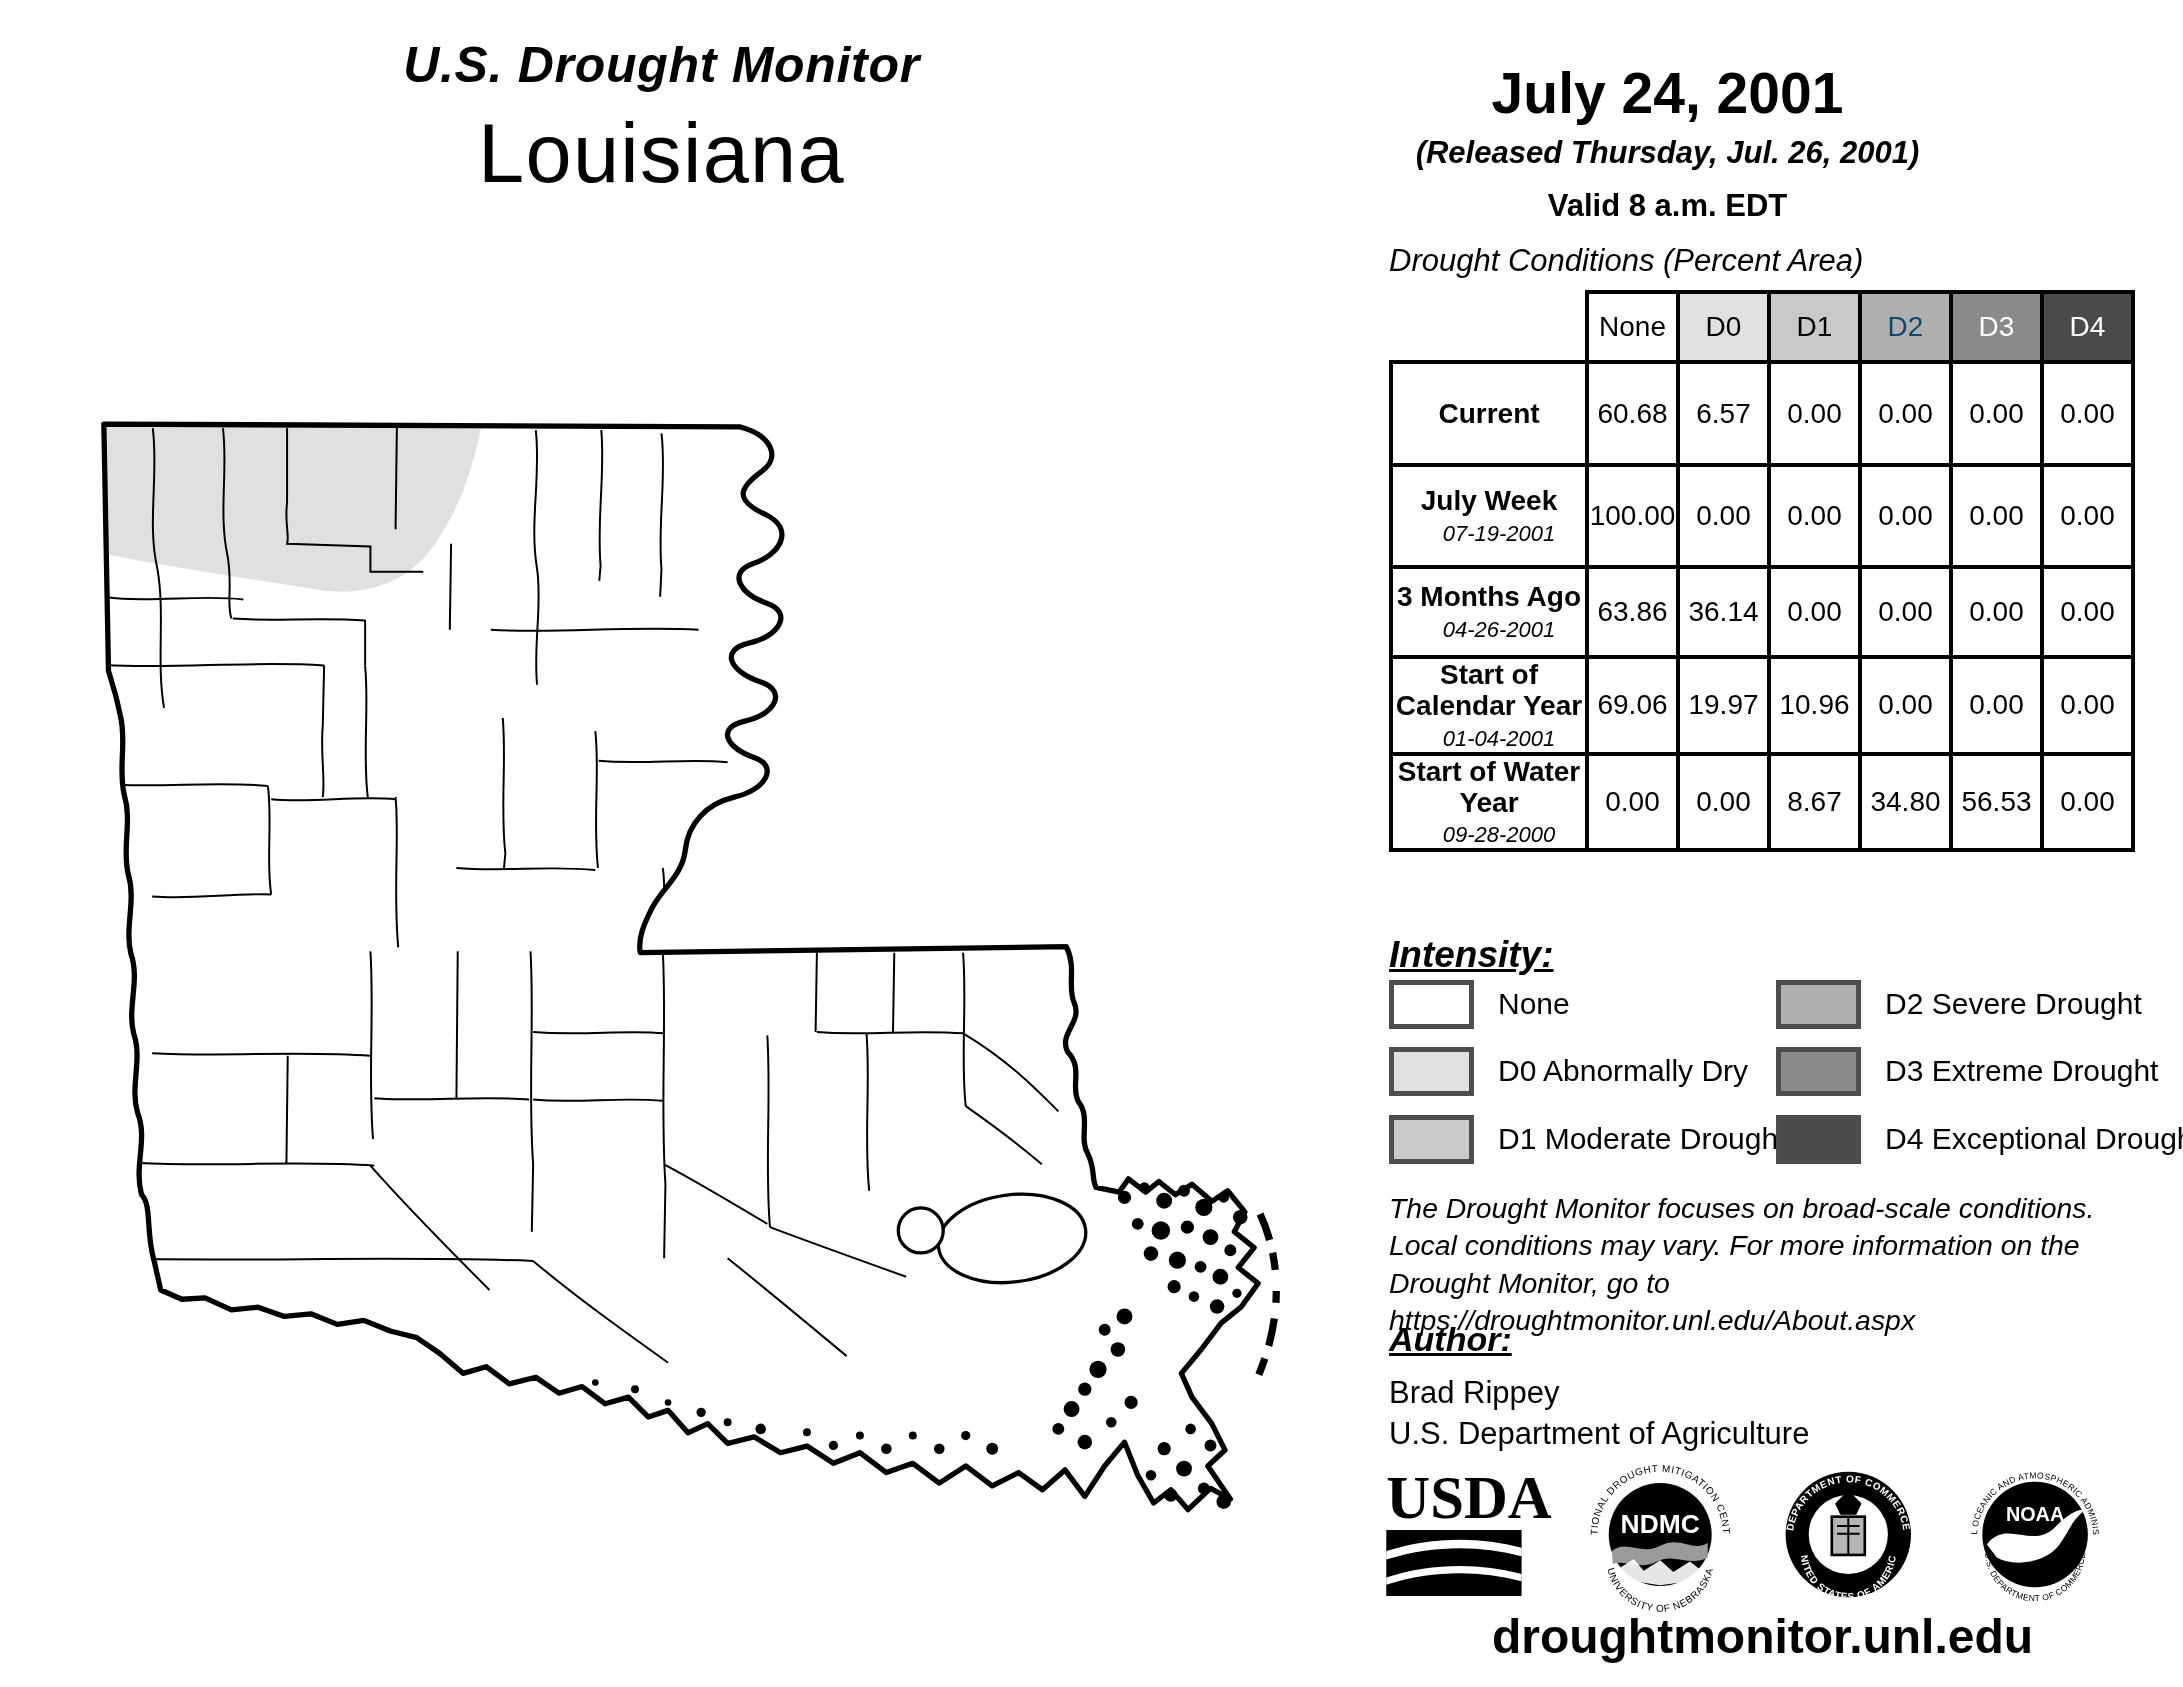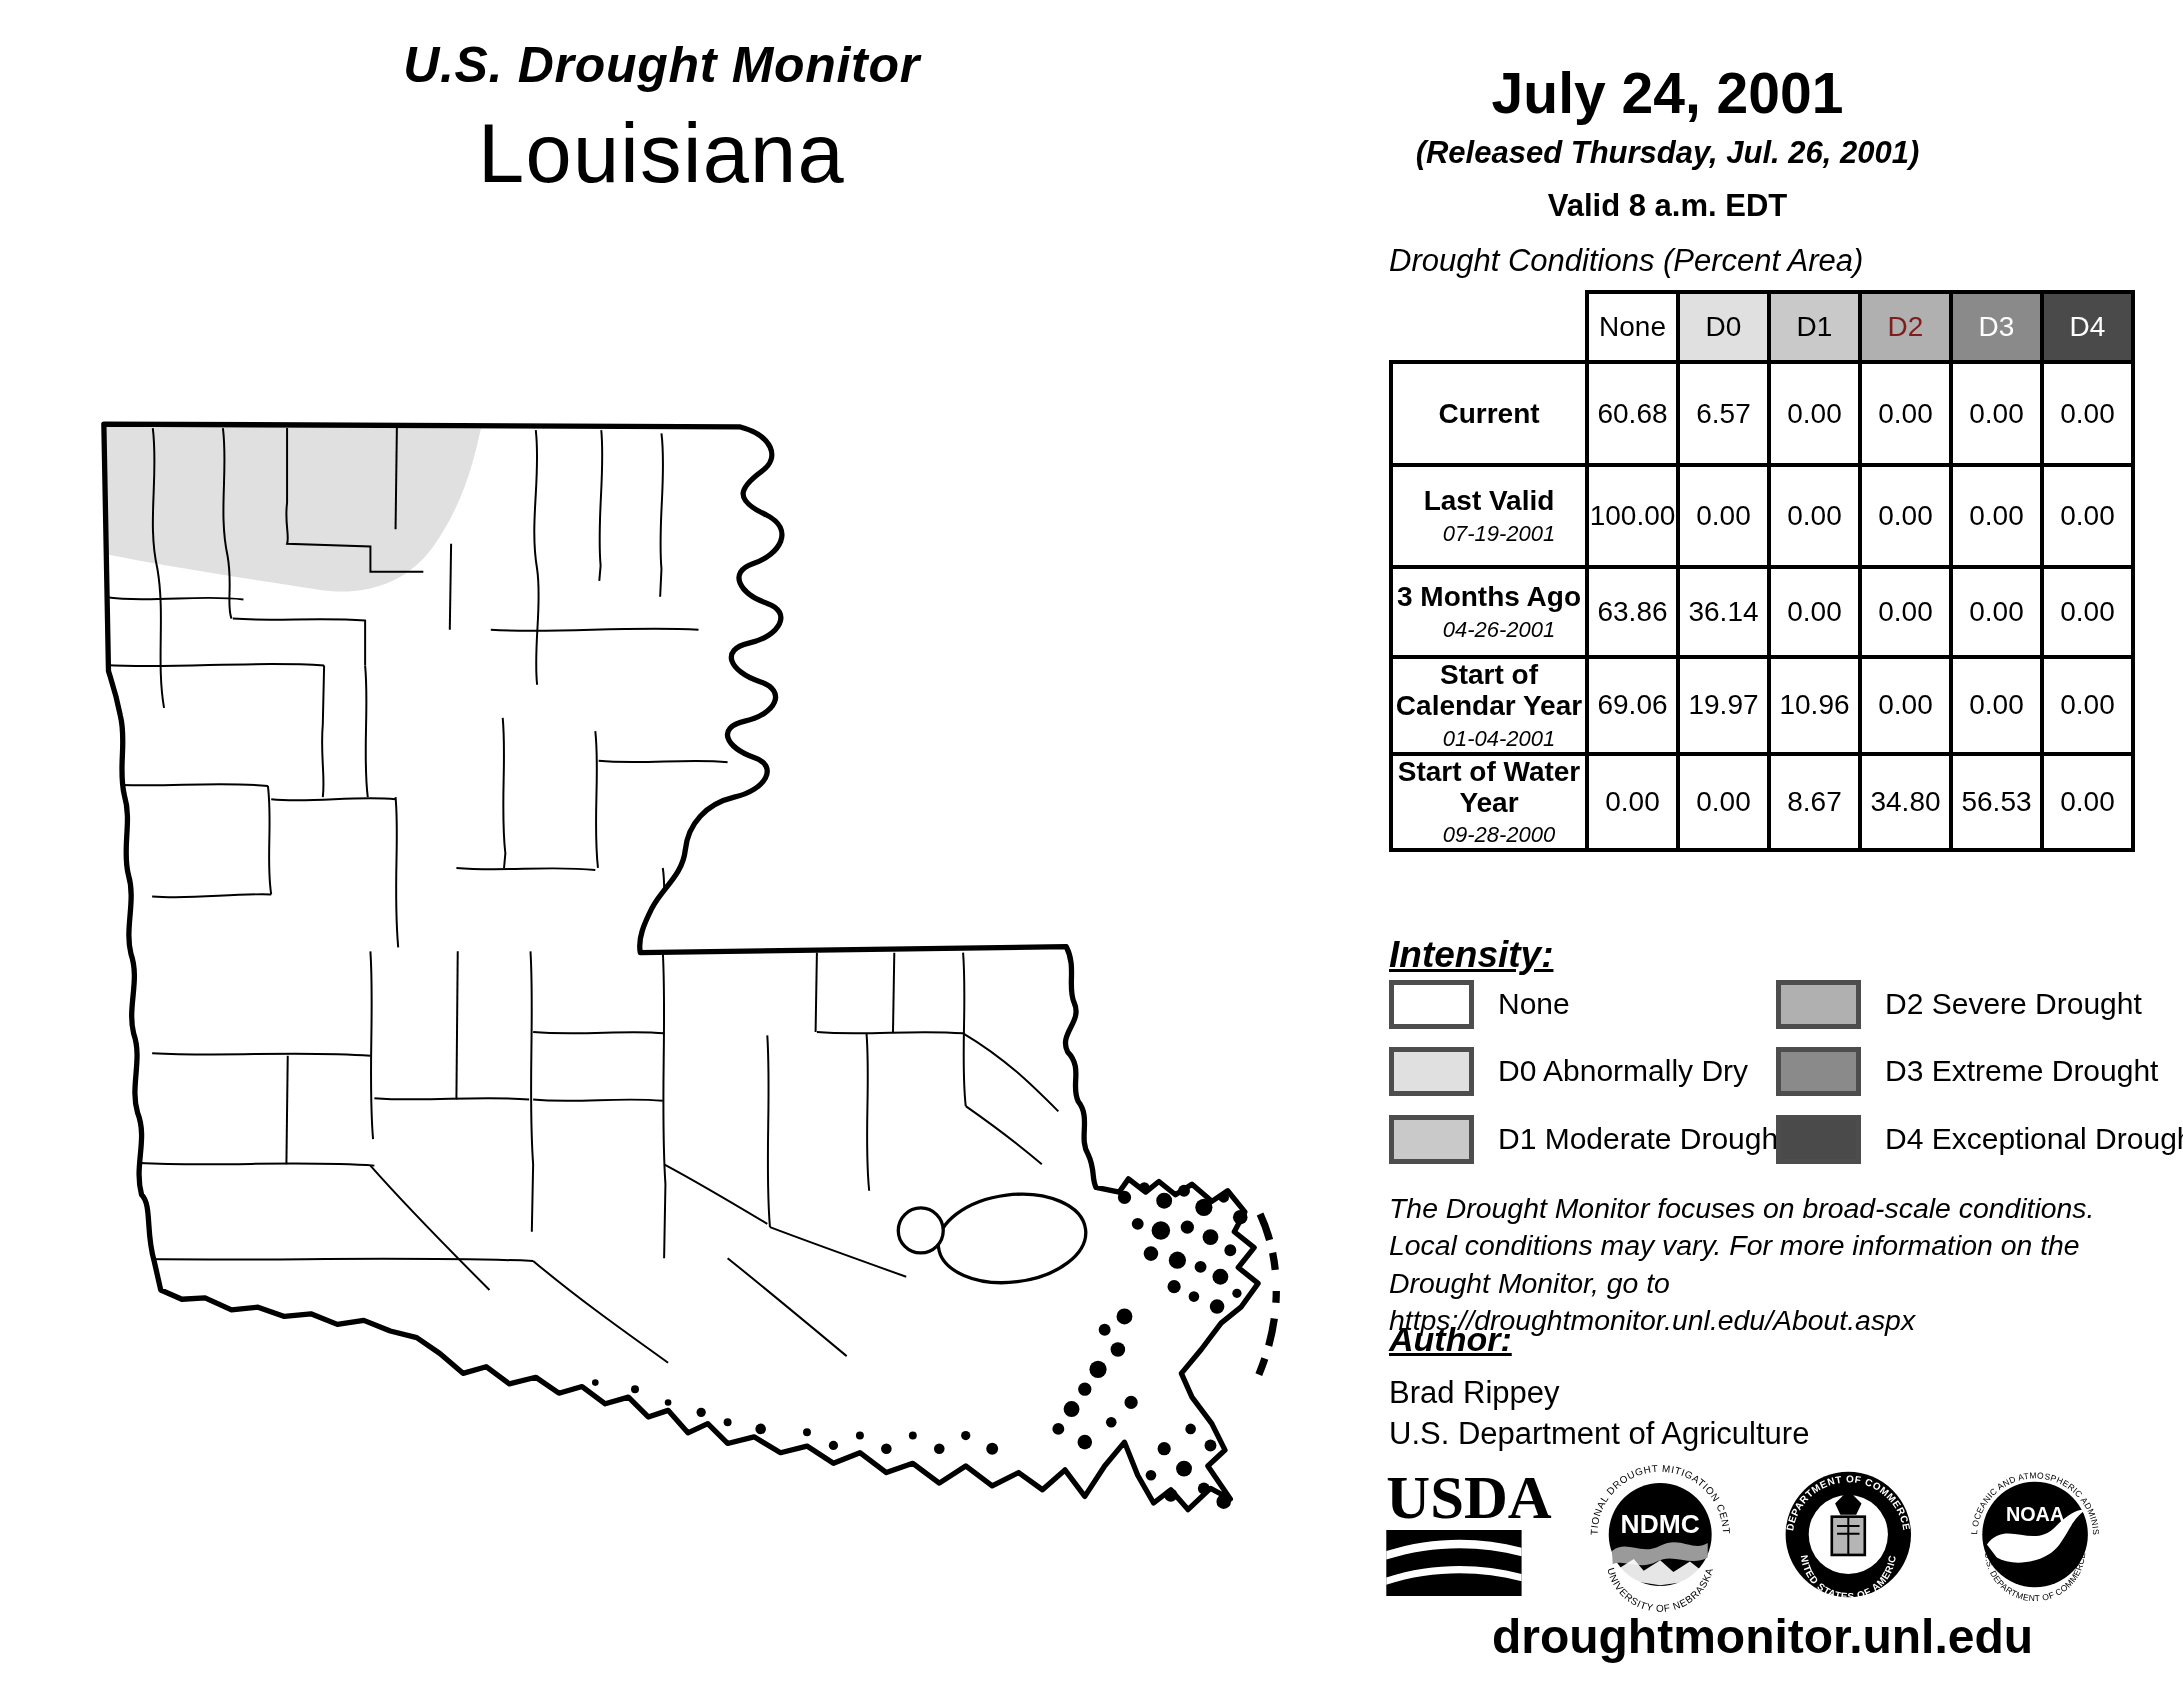--- a/index.html
+++ b/index.html
@@ -234,38 +234,38 @@
 </div>
 
 <div class="abs" id="table-title">Drought Conditions (Percent Area)</div>
 <table class="abs" id="drought-table">
   <tbody id="drought-table-body">
       <tr>
         <td class="ghost row-head"></td>
         <td class="col-head val" style="background: rgb(255, 255, 255); color: rgb(0, 0, 0);">None</td>
         <td class="col-head val" style="background: rgb(224, 224, 224); color: rgb(0, 0, 0);">D0</td>
         <td class="col-head val" style="background: rgb(201, 201, 201); color: rgb(0, 0, 0);">D1</td>
-        <td class="col-head val" style="background: rgb(176, 176, 176); color: #7f1d1d;">D2</td>
+        <td class="col-head val" style="background: rgb(176, 176, 176); color: #0c4a6e;">D2</td>
         <td class="col-head val" style="background: rgb(138, 138, 138); color: rgb(255, 255, 255);">D3</td>
         <td class="col-head val" style="background: rgb(74, 74, 74); color: rgb(255, 255, 255);">D4</td>
       </tr>
       <tr>
         <td class="row-head" style="height: 99px;">
           <div class="row-label">Current</div>
         </td>
         <td class="val">60.68</td>
         <td class="val">6.57</td>
         <td class="val">0.00</td>
         <td class="val">0.00</td>
         <td class="val">0.00</td>
         <td class="val">0.00</td>
       </tr>
       <tr>
         <td class="row-head" style="height: 98px;">
-          <div class="row-label">Last Valid</div>
+          <div class="row-label">July Week</div>
           <div class="row-date">07-19-2001</div>
         </td>
         <td class="val">100.00</td>
         <td class="val">0.00</td>
         <td class="val">0.00</td>
         <td class="val">0.00</td>
         <td class="val">0.00</td>
         <td class="val">0.00</td>
       </tr>
       <tr>

